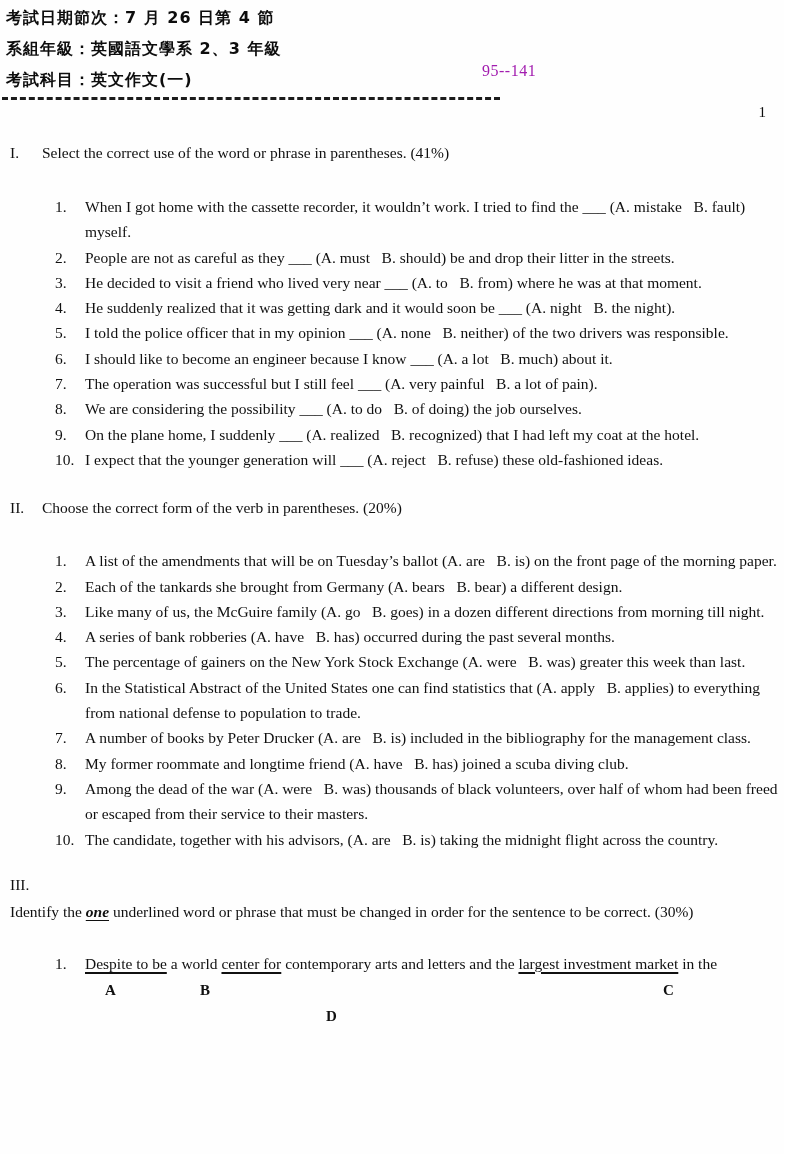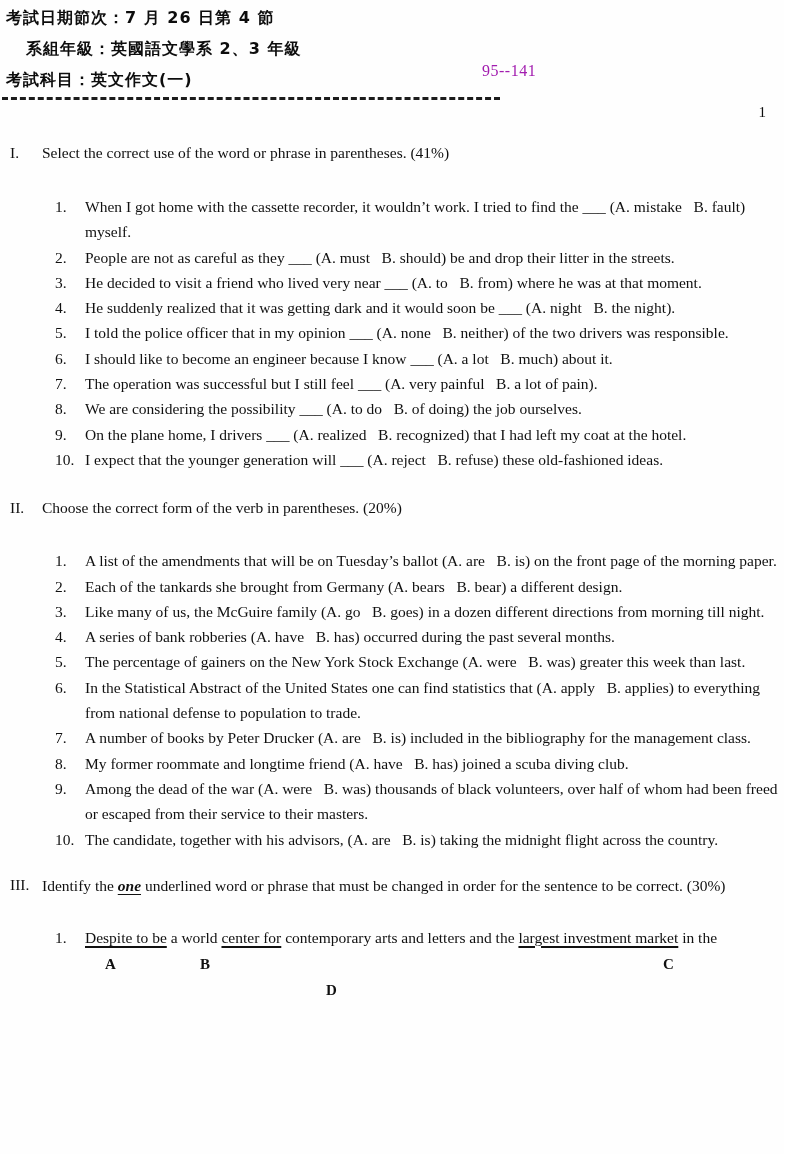--- a/index.html
+++ b/index.html
@@ -8,35 +8,35 @@
     font-family:"Liberation Serif","DejaVu Serif",serif;
     color:#101010;
     -webkit-font-smoothing:antialiased;
   }
   .page{position:relative;width:784px;height:1154px;background:#fefefe;}
 
   
   .hline{position:absolute;left:6px;font-family:"DejaVu Sans","Liberation Sans",sans-serif;
          font-size:16px;font-weight:bold;letter-spacing:1px;white-space:pre;color:#0d0d0d;}
   .hline1{top:8px;}
-  .hline2{top:39px;margin-left:20px;}
+  .hline2{top:39px;}
   .hline3{top:70px;}
   .exam-code{position:absolute;left:482px;top:62px;font-size:16px;letter-spacing:.5px;color:#a21caf;}
   .divider{position:absolute;left:2px;top:97px;width:498px;height:0;
            border-top:3px dashed #1c1c1c;}
   .page-num{position:absolute;right:18px;top:104px;font-size:15px;color:#0d0d0d;}
 
   
   .content{position:absolute;left:0;top:138px;width:799px;}
   .sec-heading{display:flex;align-items:flex-start;padding-left:10px;line-height:26px;font-size:15.5px;}
   .sec-heading .roman{width:32px;flex:none;}
   .sec-heading .sec-title{white-space:pre-wrap;}
   .sec1-heading{margin-top:2px;}
   .sec2-heading{margin-top:23px;}
-  .sec3-heading{margin-top:20px;}
+  .sec3-heading{margin-top:20px;flex-direction:column;}
   .sec3-heading .sec-title{max-width:700px;line-height:27px;}
 
   .items{margin-left:55px;margin-right:8px;}
   .sec1-items{margin-top:28px;}
   .sec2-items{margin-top:27px;}
   .sec3-items{margin-top:26px;}
   .item{display:flex;align-items:flex-start;font-size:15.5px;line-height:25.3px;}
   .qnum{width:30px;flex:none;}
   .qbody{flex:1;white-space:pre-wrap;max-width:707px;}
 
@@ -101,21 +101,21 @@
       <div class="item">
           <span class="qnum">7.</span>
           <span class="qbody"><span>The operation was successful but I still feel ___ (A. very painful   B. a lot of pain).</span></span>
         </div>
       <div class="item">
           <span class="qnum">8.</span>
           <span class="qbody"><span>We are considering the possibility ___ (A. to do   B. of doing) the job ourselves.</span></span>
         </div>
       <div class="item">
           <span class="qnum">9.</span>
-          <span class="qbody"><span>On the plane home, I drivers ___ (A. realized   B. recognized) that I had left my coat at the hotel.</span></span>
+          <span class="qbody"><span>On the plane home, I suddenly ___ (A. realized   B. recognized) that I had left my coat at the hotel.</span></span>
         </div>
       <div class="item">
           <span class="qnum">10.</span>
           <span class="qbody"><span>I expect that the younger generation will ___ (A. reject   B. refuse) these old-fashioned ideas.</span></span>
         </div>
     </div>
 
     <div class="sec-heading sec2-heading">
       <span class="roman">II.</span>
       <span class="sec-title">Choose the correct form of the verb in parentheses. (20%)</span>

